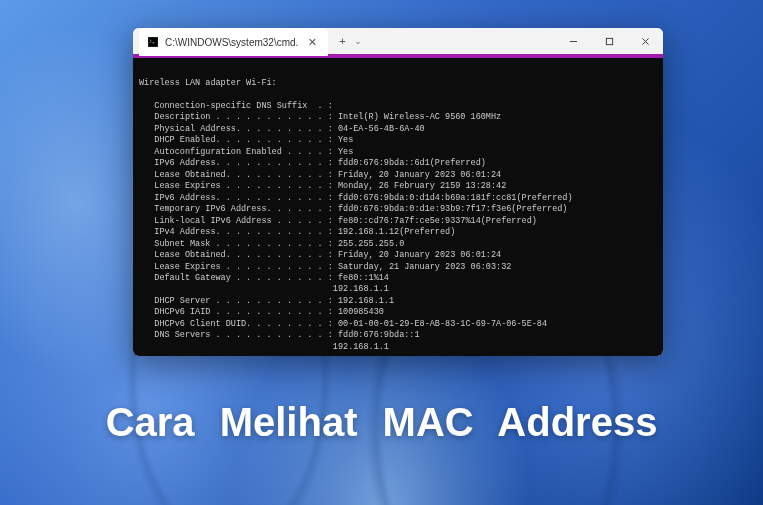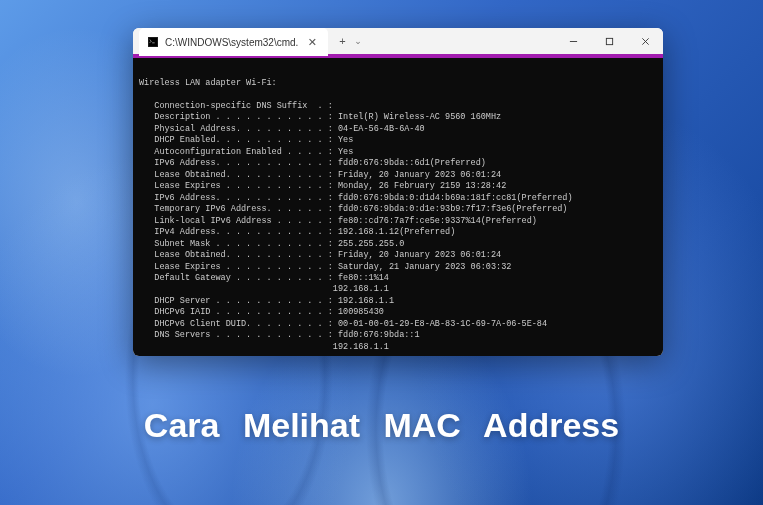--- a/index.html
+++ b/index.html
@@ -111,21 +111,21 @@
     }
     .caption {
       position: absolute;
       bottom: 60px;
       left: 0;
       right: 0;
       text-align: center;
       color: #ffffff;
       font-family: 'Arial Black', 'Arial', sans-serif;
       font-weight: 900;
-      font-size: 34px;
+      font-size: 40px;
       letter-spacing: 0px;
       word-spacing: 14px;
       text-shadow: 0 2px 6px rgba(0,0,0,0.3);
       font-stretch: condensed;
     }
   </style>
 </head>
 <body>
 
 <div class="wallpaper"></div>

